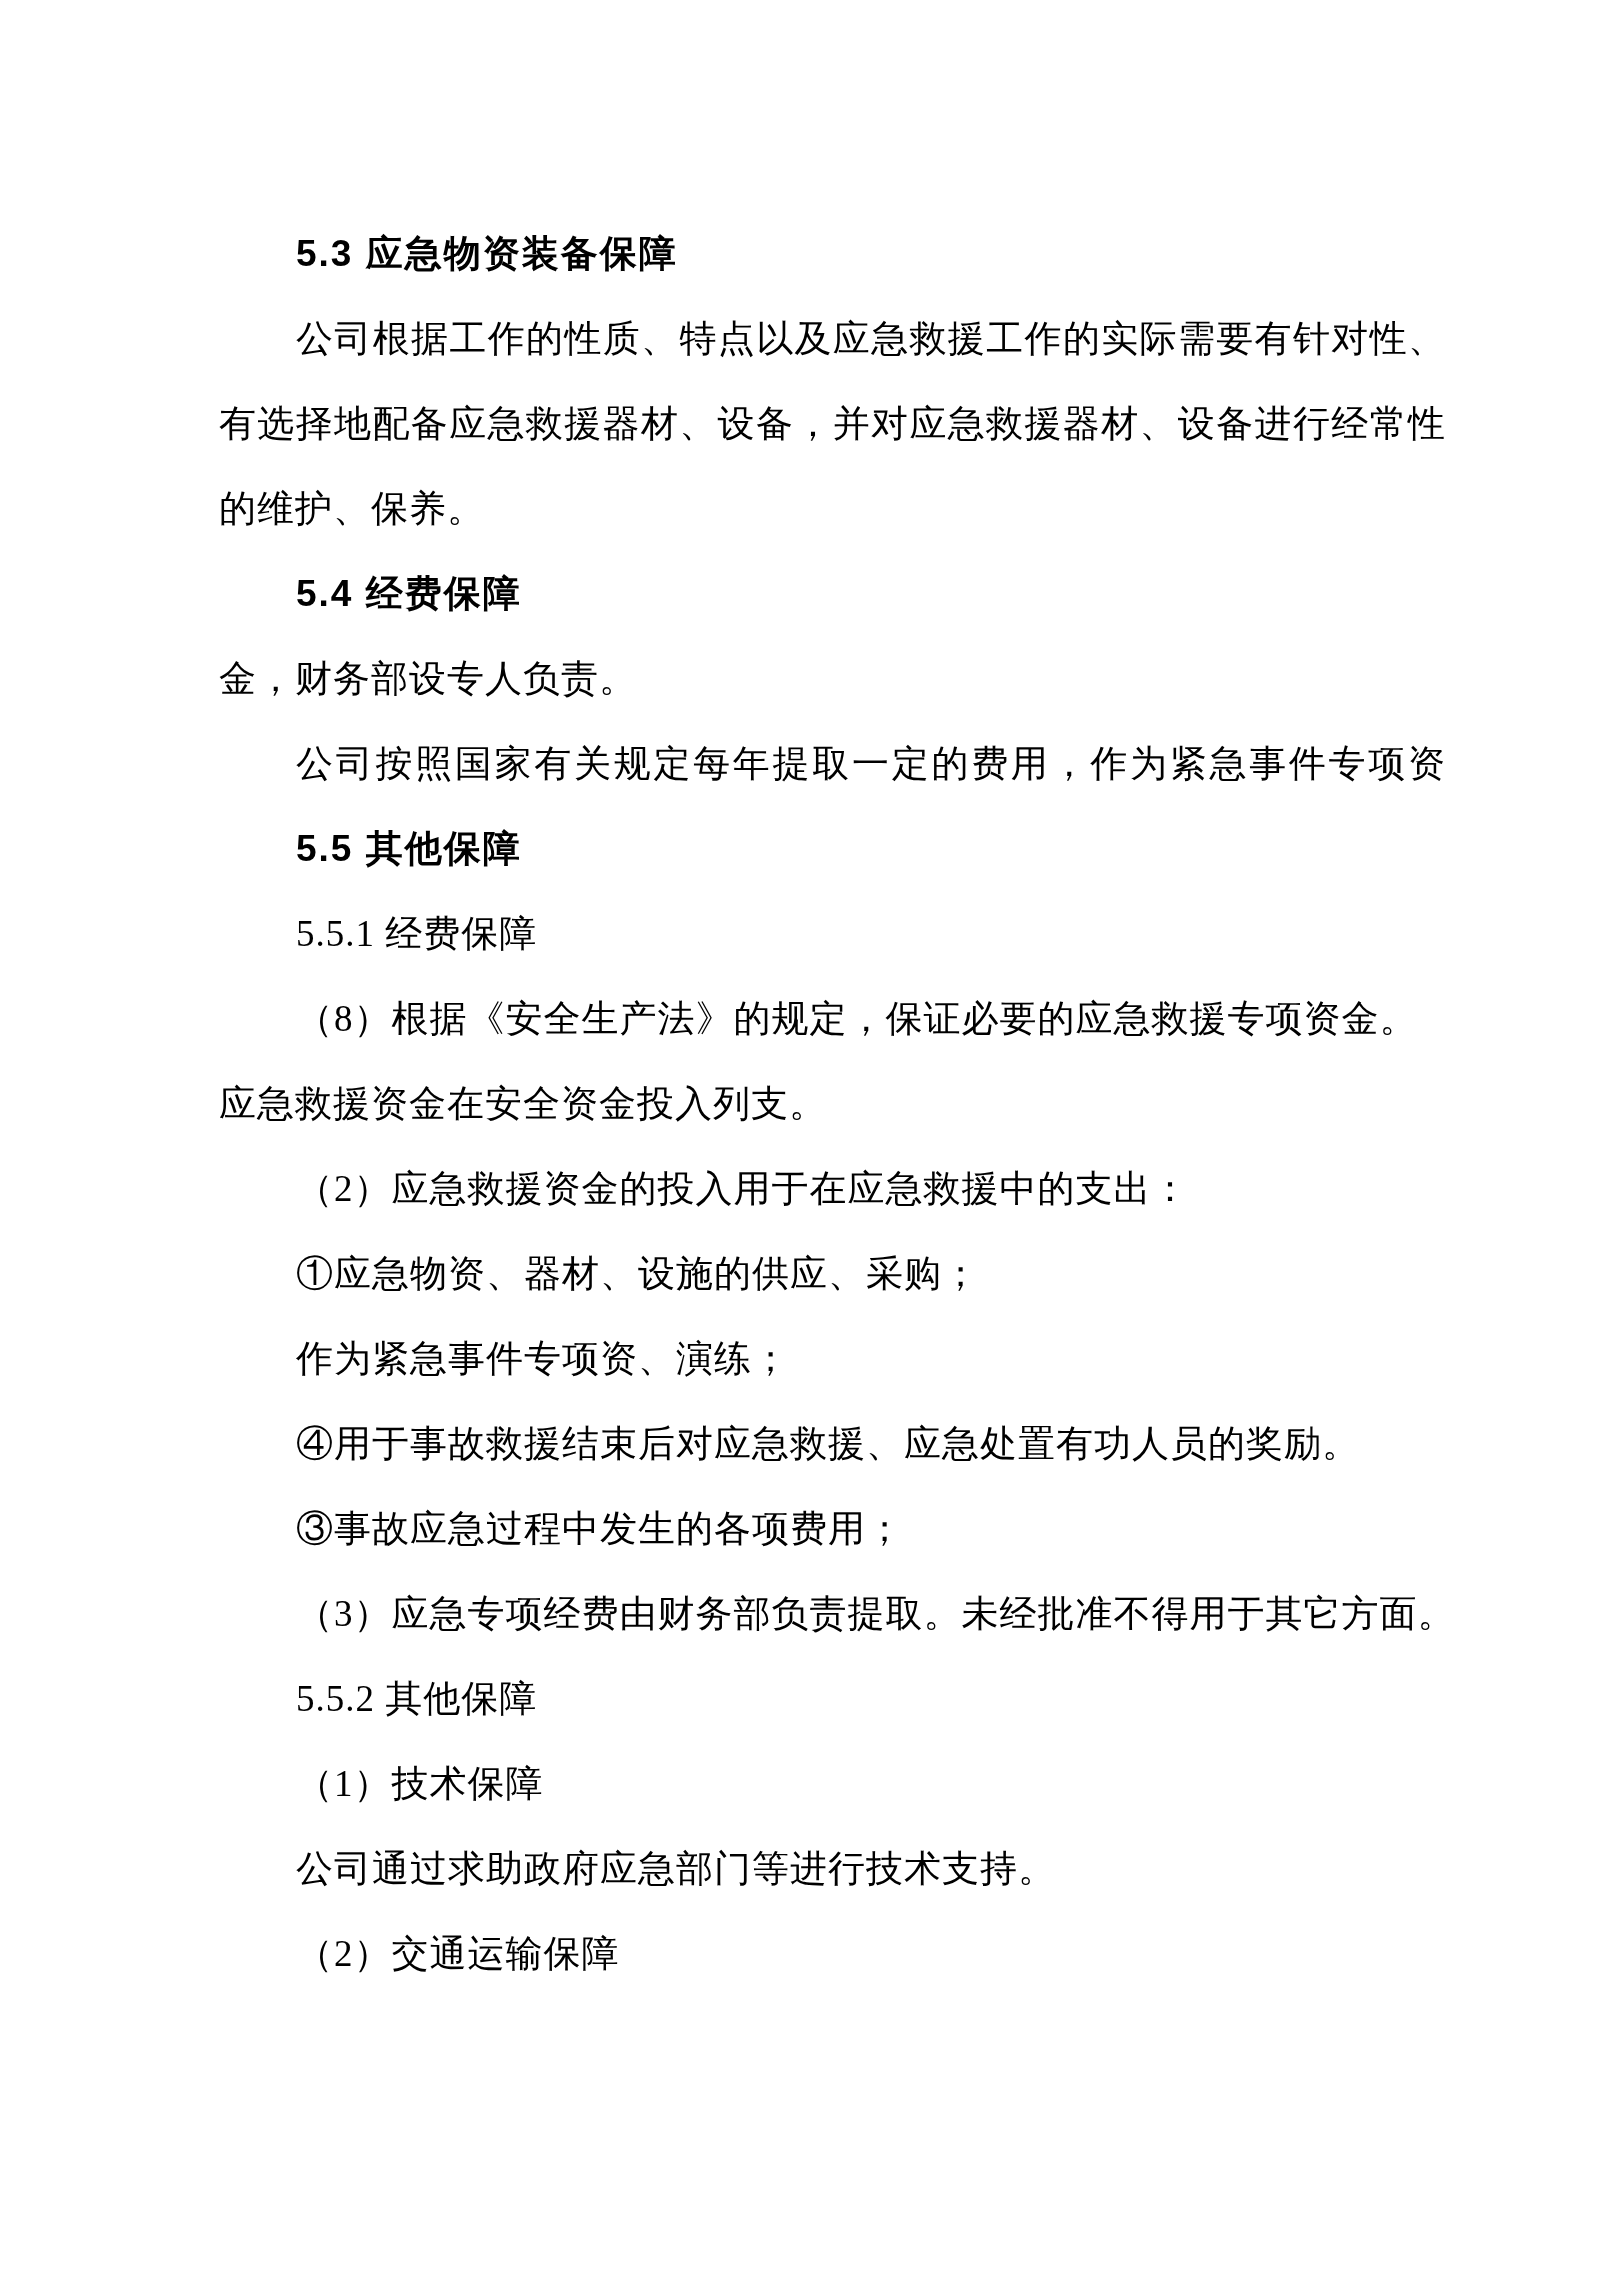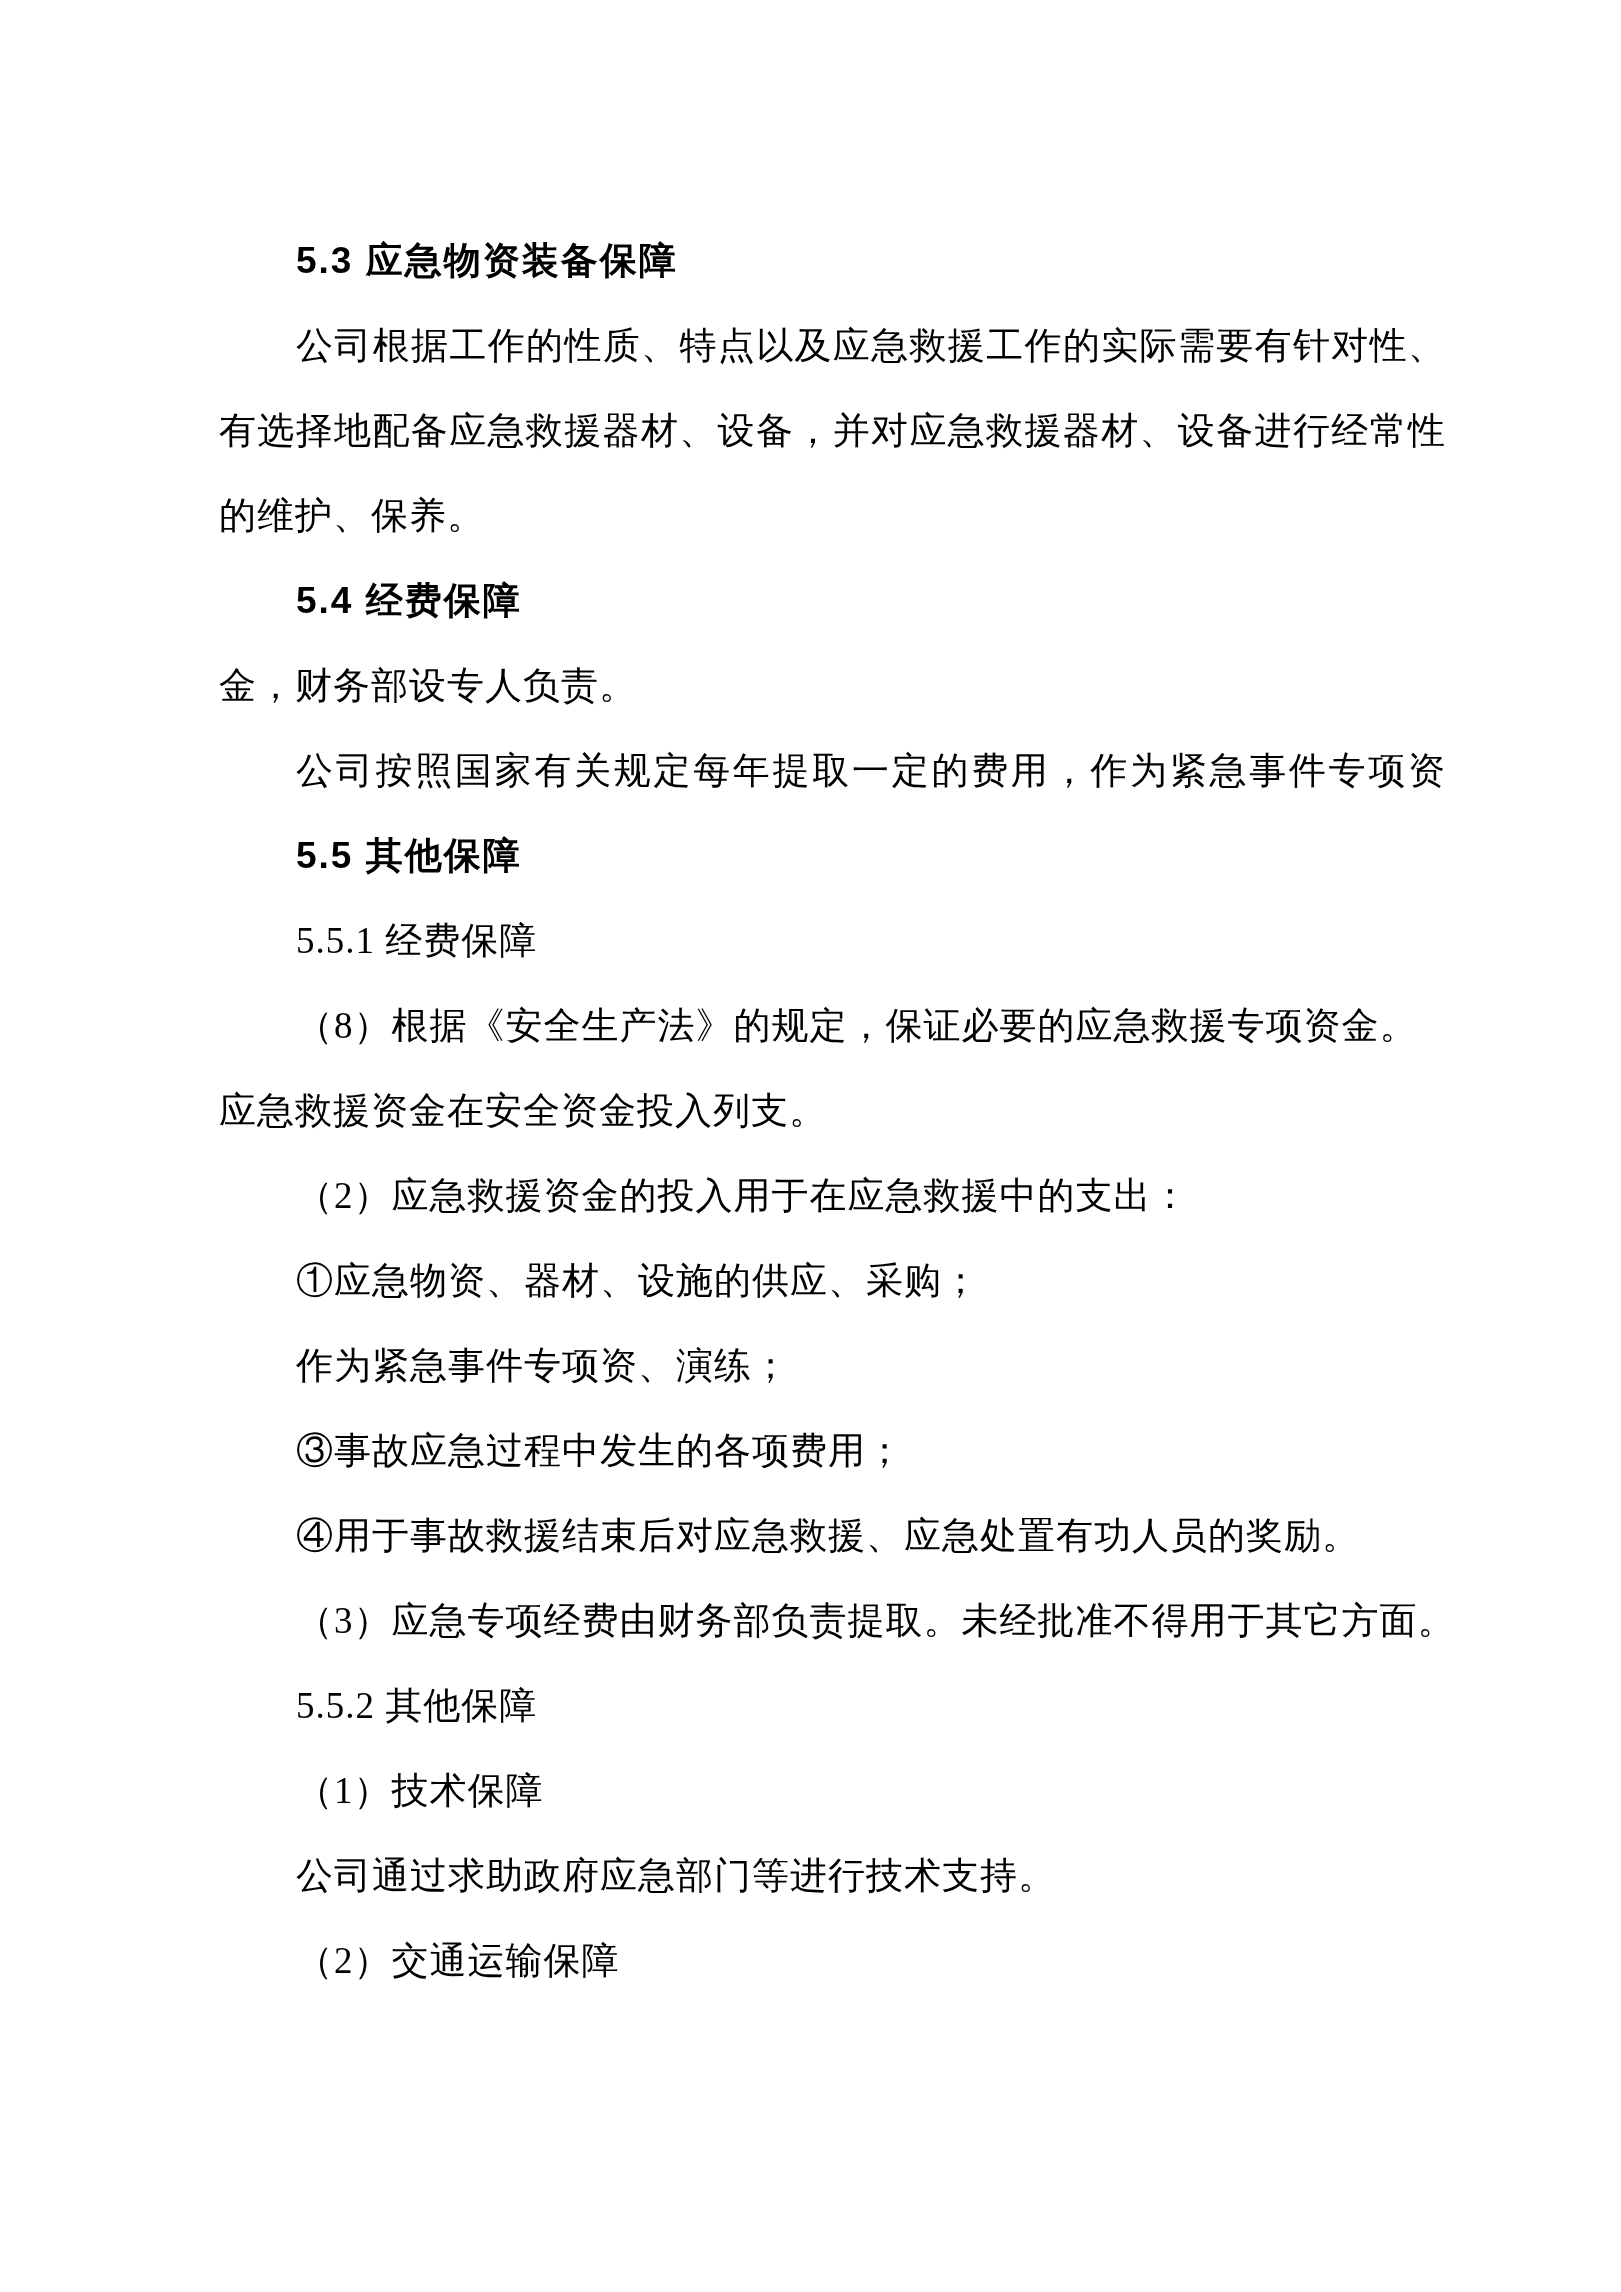--- a/index.html
+++ b/index.html
@@ -12,21 +12,21 @@
     width: 1621px;
     height: 2293px;
     background: #ffffff;
     overflow: hidden;
     font-family: "Liberation Serif", "DejaVu Serif", serif;
     color: #000000;
   }
   .content {
     position: absolute;
     left: 219px;
-    top: 218px;
+    top: 211px;
     width: 1227px;
   }
   .line {
     font-size: 37px;
     line-height: 85px;
     height: 85px;
     white-space: pre;
     letter-spacing: 1px;
     color: #000000;
   }
@@ -68,22 +68,22 @@
       <div class="line bold ind">5.4 经费保障</div>
       <div class="line">金，财务部设专人负责。</div>
       <div class="line ind j">公司按照国家有关规定每年提取一定的费用，作为紧急事件专项资</div>
       <div class="line bold ind">5.5 其他保障</div>
       <div class="line ind">5.5.1 经费保障</div>
       <div class="line ind">（8）根据《安全生产法》的规定，保证必要的应急救援专项资金。</div>
       <div class="line">应急救援资金在安全资金投入列支。</div>
       <div class="line ind">（2）应急救援资金的投入用于在应急救援中的支出：</div>
       <div class="line ind">①应急物资、器材、设施的供应、采购；</div>
       <div class="line ind">作为紧急事件专项资、演练；</div>
+      <div class="line ind">④用于事故救援结束后对应急救援、应急处置有功人员的奖励。</div>
       <div class="line ind">③事故应急过程中发生的各项费用；</div>
-      <div class="line ind">④用于事故救援结束后对应急救援、应急处置有功人员的奖励。</div>
       <div class="line ind">（3）应急专项经费由财务部负责提取。未经批准不得用于其它方面。</div>
       <div class="line ind">5.5.2 其他保障</div>
       <div class="line ind">（1）技术保障</div>
       <div class="line ind">公司通过求助政府应急部门等进行技术支持。</div>
       <div class="line ind">（2）交通运输保障</div>
     </div>
 </div>
 
 
 </body></html>

